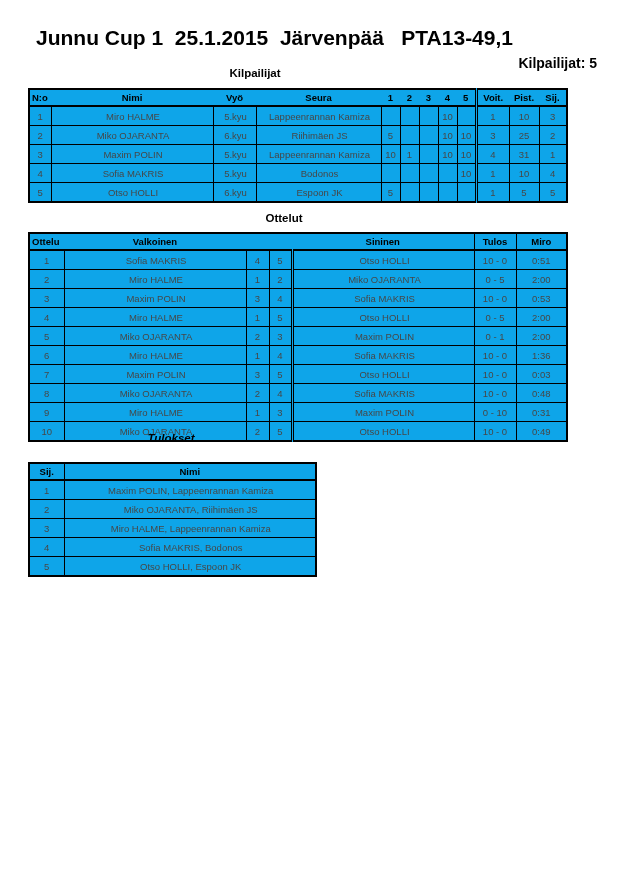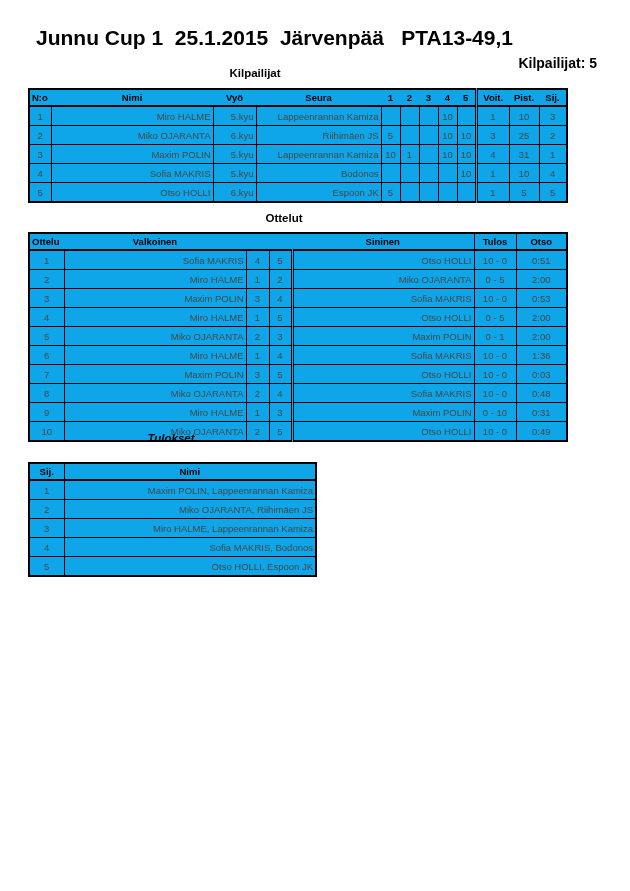--- a/index.html
+++ b/index.html
@@ -68,21 +68,21 @@
     height: 15px;
     font-size: 9.5px;
     font-weight: bold;
     color: #000;
     padding: 0 1px;
     white-space: nowrap;
     overflow: hidden;
     text-align: center;
     vertical-align: middle;
   }
-  .al  { text-align: right; padding-left: 4px; }
+  .al  { text-align: center; padding-left: 4px; }
   .hl  { text-align: left; padding-left: 2px; }
   .grp { border-left: 3px double #000 !important; }
   .sb  { border-left: 1px solid #000 !important; }
 </style>
 </head>
 <body>
 
 <div class="page">
 
   <div class="title">Junnu Cup 1  25.1.2015  Järvenpää   PTA13-49,1</div>
@@ -206,21 +206,21 @@
         <col style="width:51px">
     </colgroup>
     <thead>
         <tr id="t2-head">
           <th class="hl">Ottelu</th>
           <th class="">Valkoinen</th>
           <th class=""></th>
           <th class=""></th>
           <th class="">Sininen</th>
           <th class="sb">Tulos</th>
-          <th class="sb">Otso</th>
+          <th class="sb">Miro</th>
         </tr>
       </thead>
     <tbody id="t2-body">
         <tr>
           <td class="">1</td>
           <td class="al">Sofia MAKRIS</td>
           <td class="">4</td>
           <td class="">5</td>
           <td class="al grp">Otso HOLLI</td>
           <td class="">10 - 0</td>

